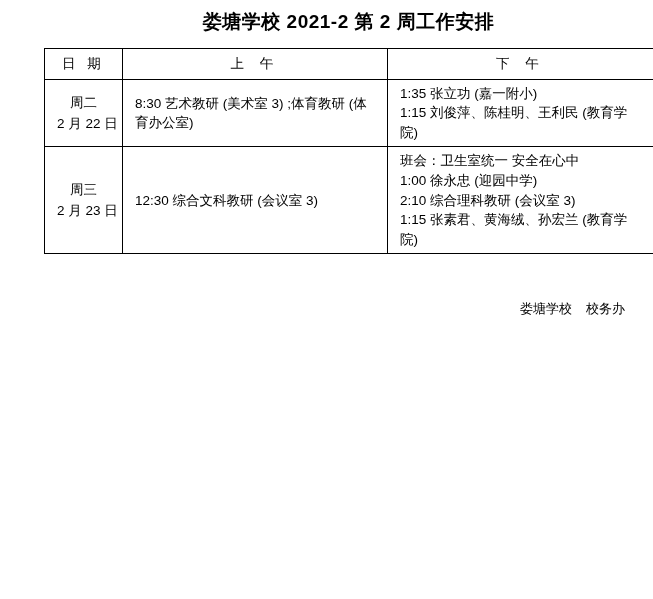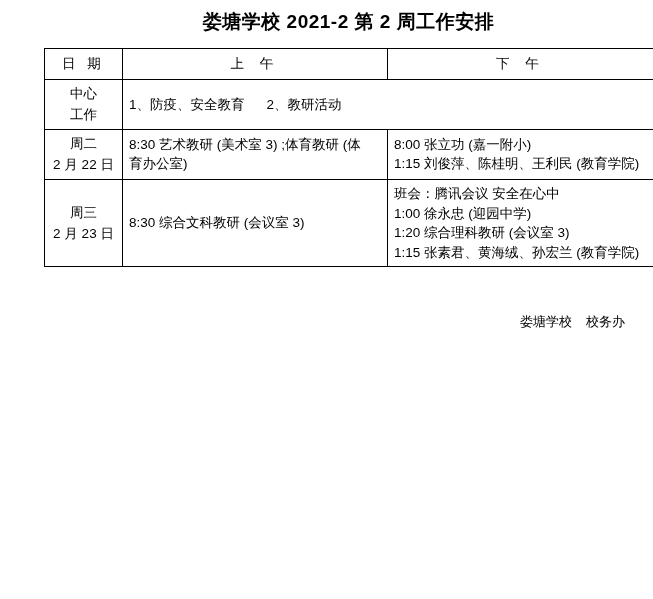--- a/index.html
+++ b/index.html
@@ -34,21 +34,21 @@
   table.schedule {
     width: 609px;
     border-collapse: collapse;
     table-layout: fixed;
     font-size: 13.5px;
   }
   table.schedule td,
   table.schedule th {
     border: 1px solid #000000;
     vertical-align: middle;
-    padding: 4px 6px;
+    padding: 4px 12px;
     line-height: 1.45;
     font-weight: normal;
   }
   .col-date { width: 78px; }
   .col-am   { width: 265px; }
   .col-pm   { width: 266px; }
 
   thead td {
     text-align: center;
     height: 22px;
@@ -110,58 +110,49 @@
     </colgroup>
     <thead>
       <tr>
         <td class="hdr-date">日  期</td>
         <td class="hdr-am">上    午</td>
         <td class="hdr-pm">下    午</td>
       </tr>
     </thead>
     <tbody>
 
-      <tr>
-        <td class="date-cell">
-          <span class="d-line">中心</span>
-          <span class="d-line">工作</span>
-        </td>
-        <td class="body-cell center-task" colspan="2">
-          <span>1、防疫、安全教育</span><span class="gap"></span><span>2、教研活动</span>
-        </td>
-      </tr>
 
 
       <tr>
         <td class="date-cell">
           <span class="d-line">周二</span>
           <span class="d-line">2 月 22 日</span>
         </td>
         <td class="body-cell">
           <span class="line">8:30 艺术教研 (美术室 3) ;体育教研 (体</span>
           <span class="line">育办公室)</span>
         </td>
         <td class="body-cell">
-          <span class="line">8:00 张立功 (嘉一附小)</span>
+          <span class="line">1:35 张立功 (嘉一附小)</span>
           <span class="line">1:15 刘俊萍、陈桂明、王利民 (教育学院)</span>
         </td>
       </tr>
 
       <tr>
         <td class="date-cell">
           <span class="d-line">周三</span>
           <span class="d-line">2 月 23 日</span>
         </td>
         <td class="body-cell">
-          <span class="line">8:30 综合文科教研 (会议室 3)</span>
+          <span class="line">12:30 综合文科教研 (会议室 3)</span>
         </td>
         <td class="body-cell">
-          <span class="line">班会：腾讯会议 安全在心中</span>
+          <span class="line">班会：卫生室统一 安全在心中</span>
           <span class="line">1:00 徐永忠 (迎园中学)</span>
-          <span class="line">1:20 综合理科教研 (会议室 3)</span>
+          <span class="line">2:10 综合理科教研 (会议室 3)</span>
           <span class="line">1:15 张素君、黄海绒、孙宏兰 (教育学院)</span>
         </td>
       </tr>
 
 
 
     </tbody>
   </table>
 
 

